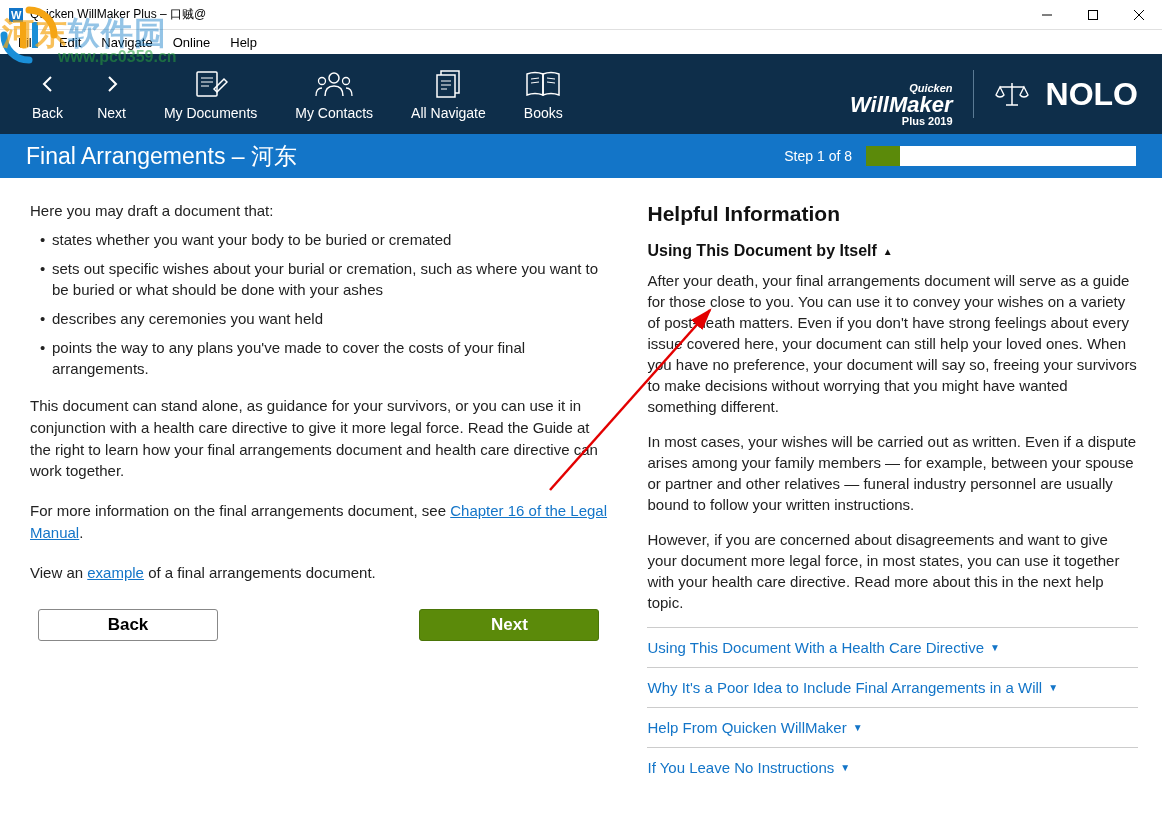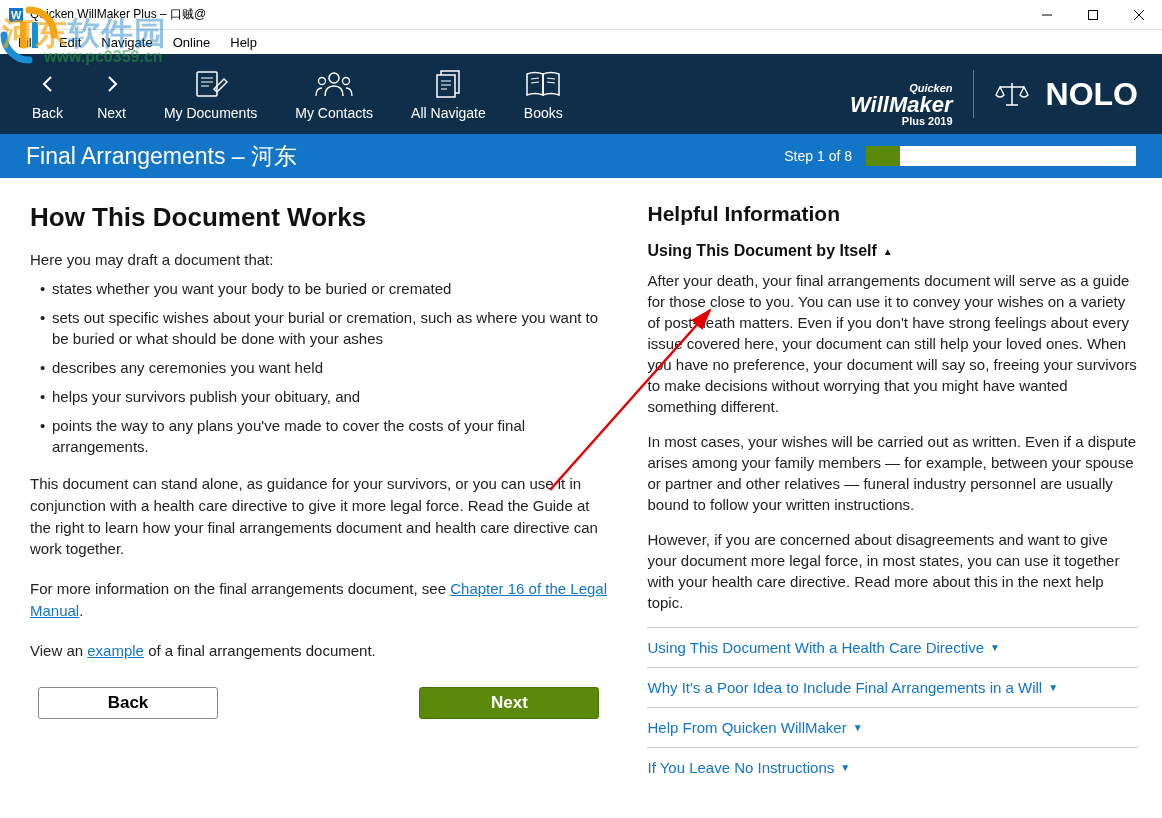--- a/index.html
+++ b/index.html
@@ -6,21 +6,21 @@
     body { font-family: "Segoe UI", Tahoma, sans-serif; width: 1162px; height: 818px; background: #fff; overflow: hidden; position: relative; }
     .titlebar { height: 30px; display: flex; align-items: center; padding: 0 0 0 8px; background: #fff; border-bottom: 1px solid #e0e0e0; }
     .titlebar-icon { width: 16px; height: 16px; margin-right: 6px; display: flex; align-items: center; justify-content: center; }
     .titlebar-title { font-size: 12px; color: #000; flex: 1; }
     .win-controls { display: flex; height: 100%; }
     .win-btn { width: 46px; height: 100%; display: flex; align-items: center; justify-content: center; font-size: 13px; color: #000; }
     .menubar { height: 24px; display: flex; align-items: center; padding: 0 8px; background: #fff; gap: 0; }
     .menu-item { padding: 2px 10px; font-size: 13px; color: #000; }
     .watermark { position: absolute; top: 12px; left: 2px; font-size: 32px; font-weight: bold; color: rgba(18,124,200,0.45); z-index: 5; pointer-events: none; letter-spacing: 1px; }
     .watermark .yellow { color: rgba(245,165,20,0.7); }
-    .watermark-url { position: absolute; top: 48px; left: 44px; font-size: 16px; font-weight: bold; color: rgba(40,160,60,0.55); z-index: 5; pointer-events: none; }
+    .watermark-url { position: absolute; top: 48px; left: 58px; font-size: 16px; font-weight: bold; color: rgba(40,160,60,0.55); z-index: 5; pointer-events: none; }
     .watermark-logo { position: absolute; top: 6px; left: 0px; width: 58px; height: 58px; z-index: 4; pointer-events: none; }
     .toolbar { height: 80px; background: #0e2e4a; display: flex; align-items: center; padding: 0 24px 0 32px; gap: 38px; }
     .tool-item { display: flex; flex-direction: column; align-items: center; color: #fff; font-size: 14px; gap: 4px; }
     .tool-icon { height: 34px; display: flex; align-items: center; justify-content: center; }
     .nav-arrows { display: flex; gap: 34px; }
     .brand-right { margin-left: auto; display: flex; align-items: center; gap: 20px; }
     .willmaker-logo { color: #fff; text-align: right; line-height: 1; }
     .willmaker-logo .q { font-size: 11px; font-style: italic; font-weight: bold; margin-top: 22px; }
     .willmaker-logo .w { font-size: 22px; font-weight: bold; font-style: italic; }
     .willmaker-logo .p { font-size: 11px; font-weight: bold; }
@@ -198,27 +198,25 @@
   <div class="step-area">
     <div class="step-text">Step 1 of 8</div>
     <div class="progress">
         <div class="progress-fill"></div>
       </div>
   </div>
 </div>
 
 <div class="content">
   <div class="col-left">
-    <div class="h-main">How This Document Works</div>
     <div class="p-intro">Here you may draft a document that:</div>
     <ul class="bullets">
       <li>states whether you want your body to be buried or cremated</li>
       <li>sets out specific wishes about your burial or cremation, such as where you want to be buried or what should be done with your ashes</li>
       <li>describes any ceremonies you want held</li>
-      <li>helps your survivors publish your obituary, and</li>
       <li>points the way to any plans you've made to cover the costs of your final arrangements.</li>
     </ul>
     <div class="para">This document can stand alone, as guidance for your survivors, or you can use it in conjunction with a health care directive to give it more legal force. Read the Guide at the right to learn how your final arrangements document and health care directive can work together.</div>
     <div class="para">
       <span>For more information on the final arrangements document, see </span><a class="link">Chapter 16 of the Legal Manual</a><span>.</span>
     </div>
     <div class="para">
       <span>View an </span><a class="link">example</a><span> of a final arrangements document.</span>
     </div>
     <div class="btn-row">

